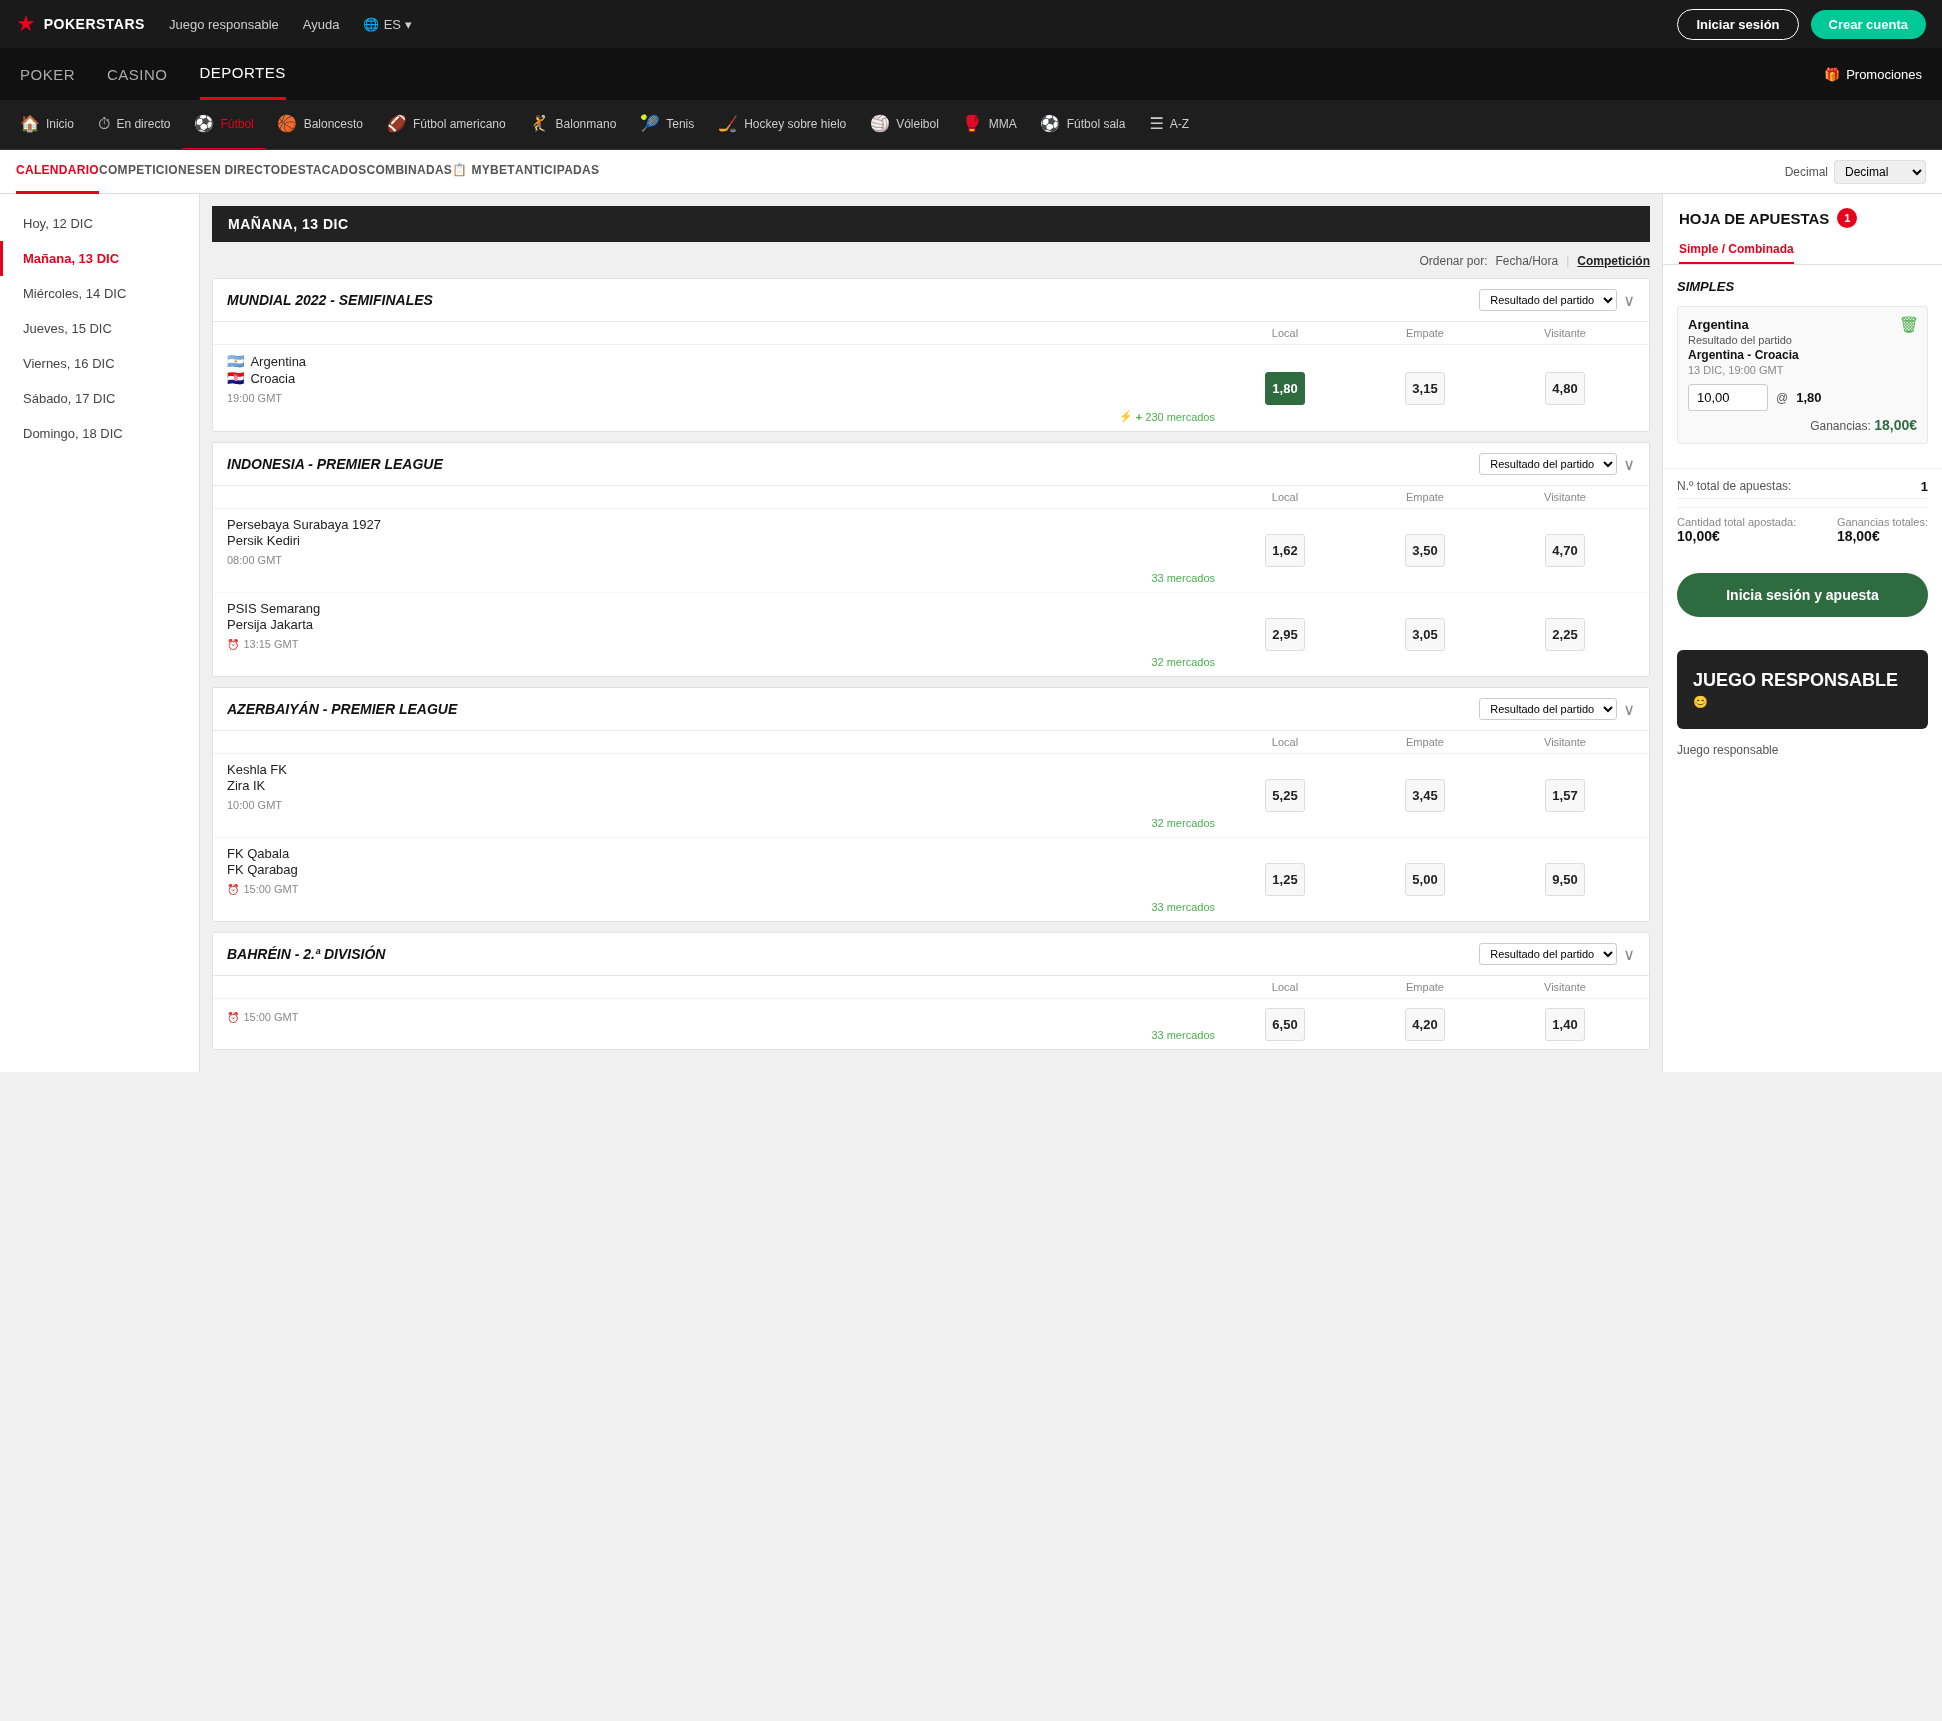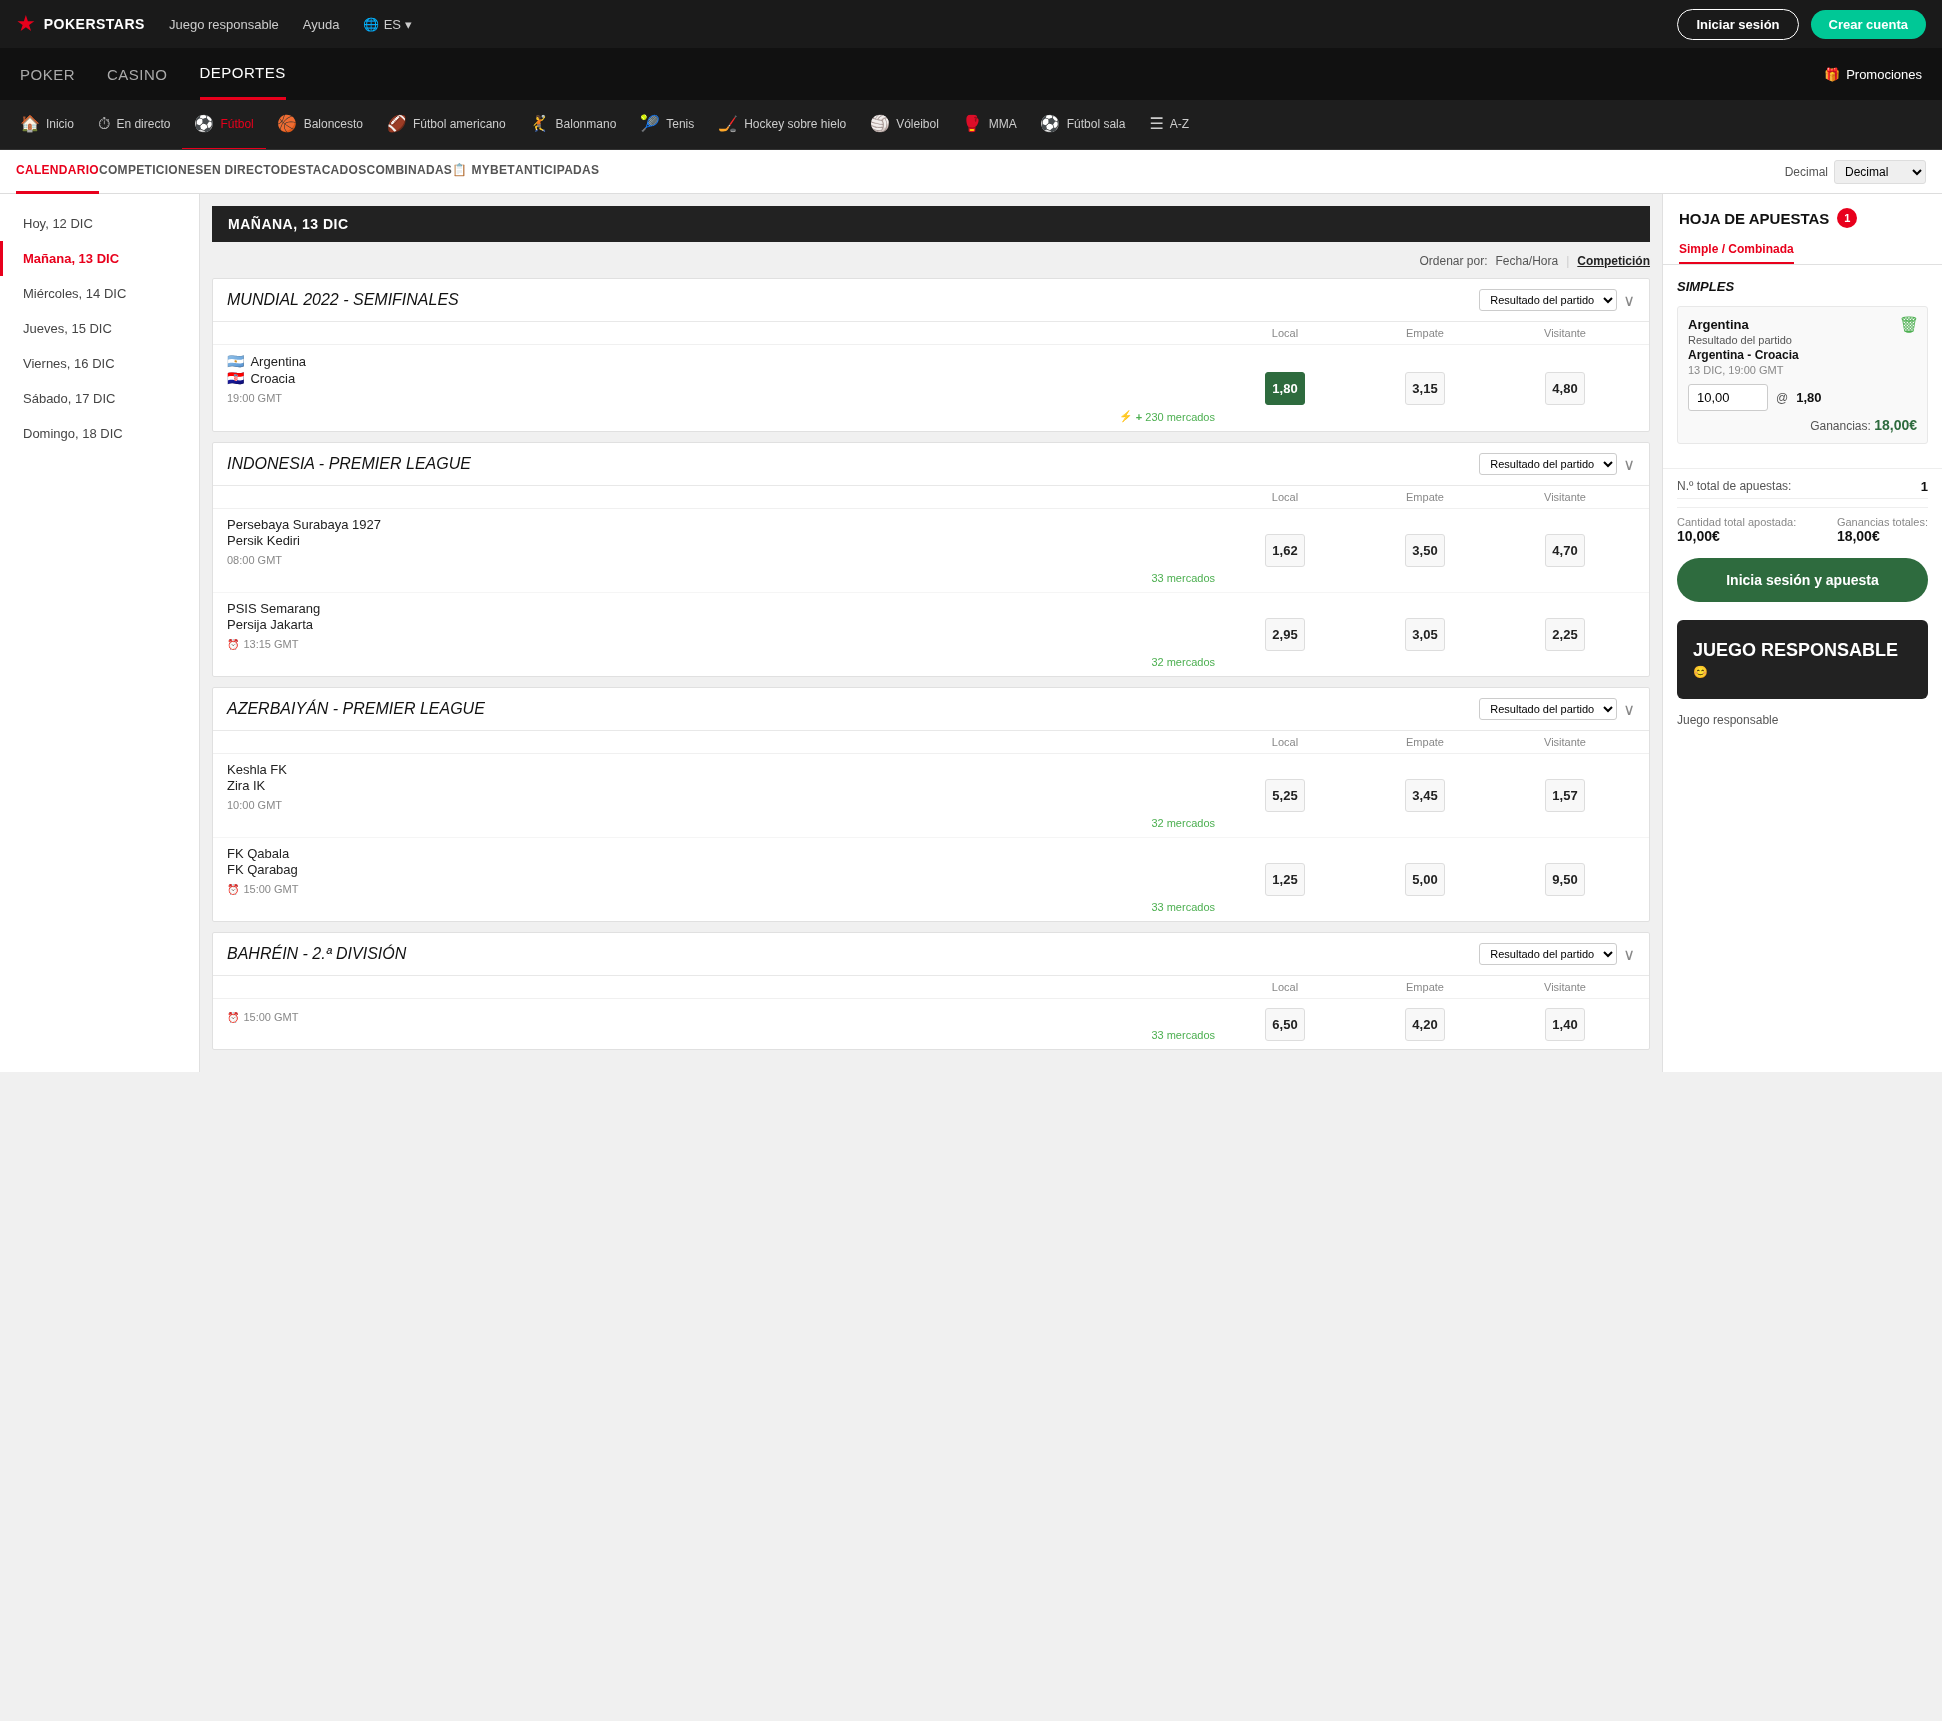--- a/index.html
+++ b/index.html
@@ -53,21 +53,21 @@
 
     
     .sort-bar { display: flex; align-items: center; gap: 8px; font-size: 12px; color: #555; margin-bottom: 10px; justify-content: flex-end; }
     .sort-bar span { cursor: pointer; }
     .sort-bar .active-sort { font-weight: bold; color: #222; text-decoration: underline; }
     .sort-divider { color: #ccc; }
 
     
     .competition-block { background: white; border: 1px solid #e0e0e0; margin-bottom: 10px; border-radius: 2px; }
     .competition-header { display: flex; align-items: center; justify-content: space-between; padding: 10px 14px; border-bottom: 1px solid #e8e8e8; }
-    .competition-title { font-size: 16px; font-weight: normal; font-style: italic; color: #111; }
+    .competition-title { font-size: 14px; font-weight: bold; font-style: italic; color: #111; }
     .competition-market { display: flex; align-items: center; gap: 6px; }
     .market-select { font-size: 11px; border: 1px solid #ccc; padding: 3px 6px; border-radius: 3px; background: white; cursor: pointer; }
     .chevron { color: #888; font-size: 16px; cursor: pointer; }
 
     
     .odds-header { display: grid; grid-template-columns: 1fr 140px 140px 140px; padding: 5px 14px; border-bottom: 1px solid #f0f0f0; }
     .odds-header-label { font-size: 11px; color: #888; text-align: center; }
 
     .match-row { display: grid; grid-template-columns: 1fr 140px 140px 140px; padding: 8px 14px; align-items: center; border-bottom: 1px solid #f5f5f5; }
     .match-row:last-child { border-bottom: none; }
@@ -106,21 +106,21 @@
     .bet-winnings strong { color: #2e6b3e; font-size: 14px; }
     .bet-delete { position: absolute; top: 8px; right: 8px; color: #4caf50; cursor: pointer; font-size: 16px; }
 
     .bet-summary { padding: 10px 14px; border-top: 1px solid #eee; }
     .bet-summary-row { display: flex; justify-content: space-between; font-size: 12px; color: #555; margin-bottom: 4px; }
     .bet-summary-row strong { font-size: 13px; color: #111; }
     .bet-totals { display: flex; justify-content: space-between; margin-top: 8px; padding-top: 8px; border-top: 1px solid #eee; }
     .bet-total-col { font-size: 11px; color: #888; }
     .bet-total-col .val { font-size: 14px; font-weight: bold; color: #111; }
 
-    .btn-bet { width: calc(100% - 28px); margin: 4px 14px; background: #2e6b3e; color: white; border: none; padding: 14px; border-radius: 25px; font-size: 14px; font-weight: bold; cursor: pointer; }
+    .btn-bet { width: calc(100% - 28px); margin: 19px 14px; background: #2e6b3e; color: white; border: none; padding: 14px; border-radius: 25px; font-size: 14px; font-weight: bold; cursor: pointer; }
 
     
     .promo-banner { margin: 14px; background: #222; border-radius: 6px; padding: 20px 16px; color: white; }
     .promo-banner-title { font-size: 18px; font-weight: bold; margin-bottom: 4px; }
     .promo-banner-sub { font-size: 12px; color: #ccc; }
     .promo-label { margin: 0 14px 8px; font-size: 12px; color: #555; }
 
     .globe-icon::before { content: "🌐"; }
     .home-icon::before { content: "🏠"; }
     .live-dot::before { content: "⏱"; }

